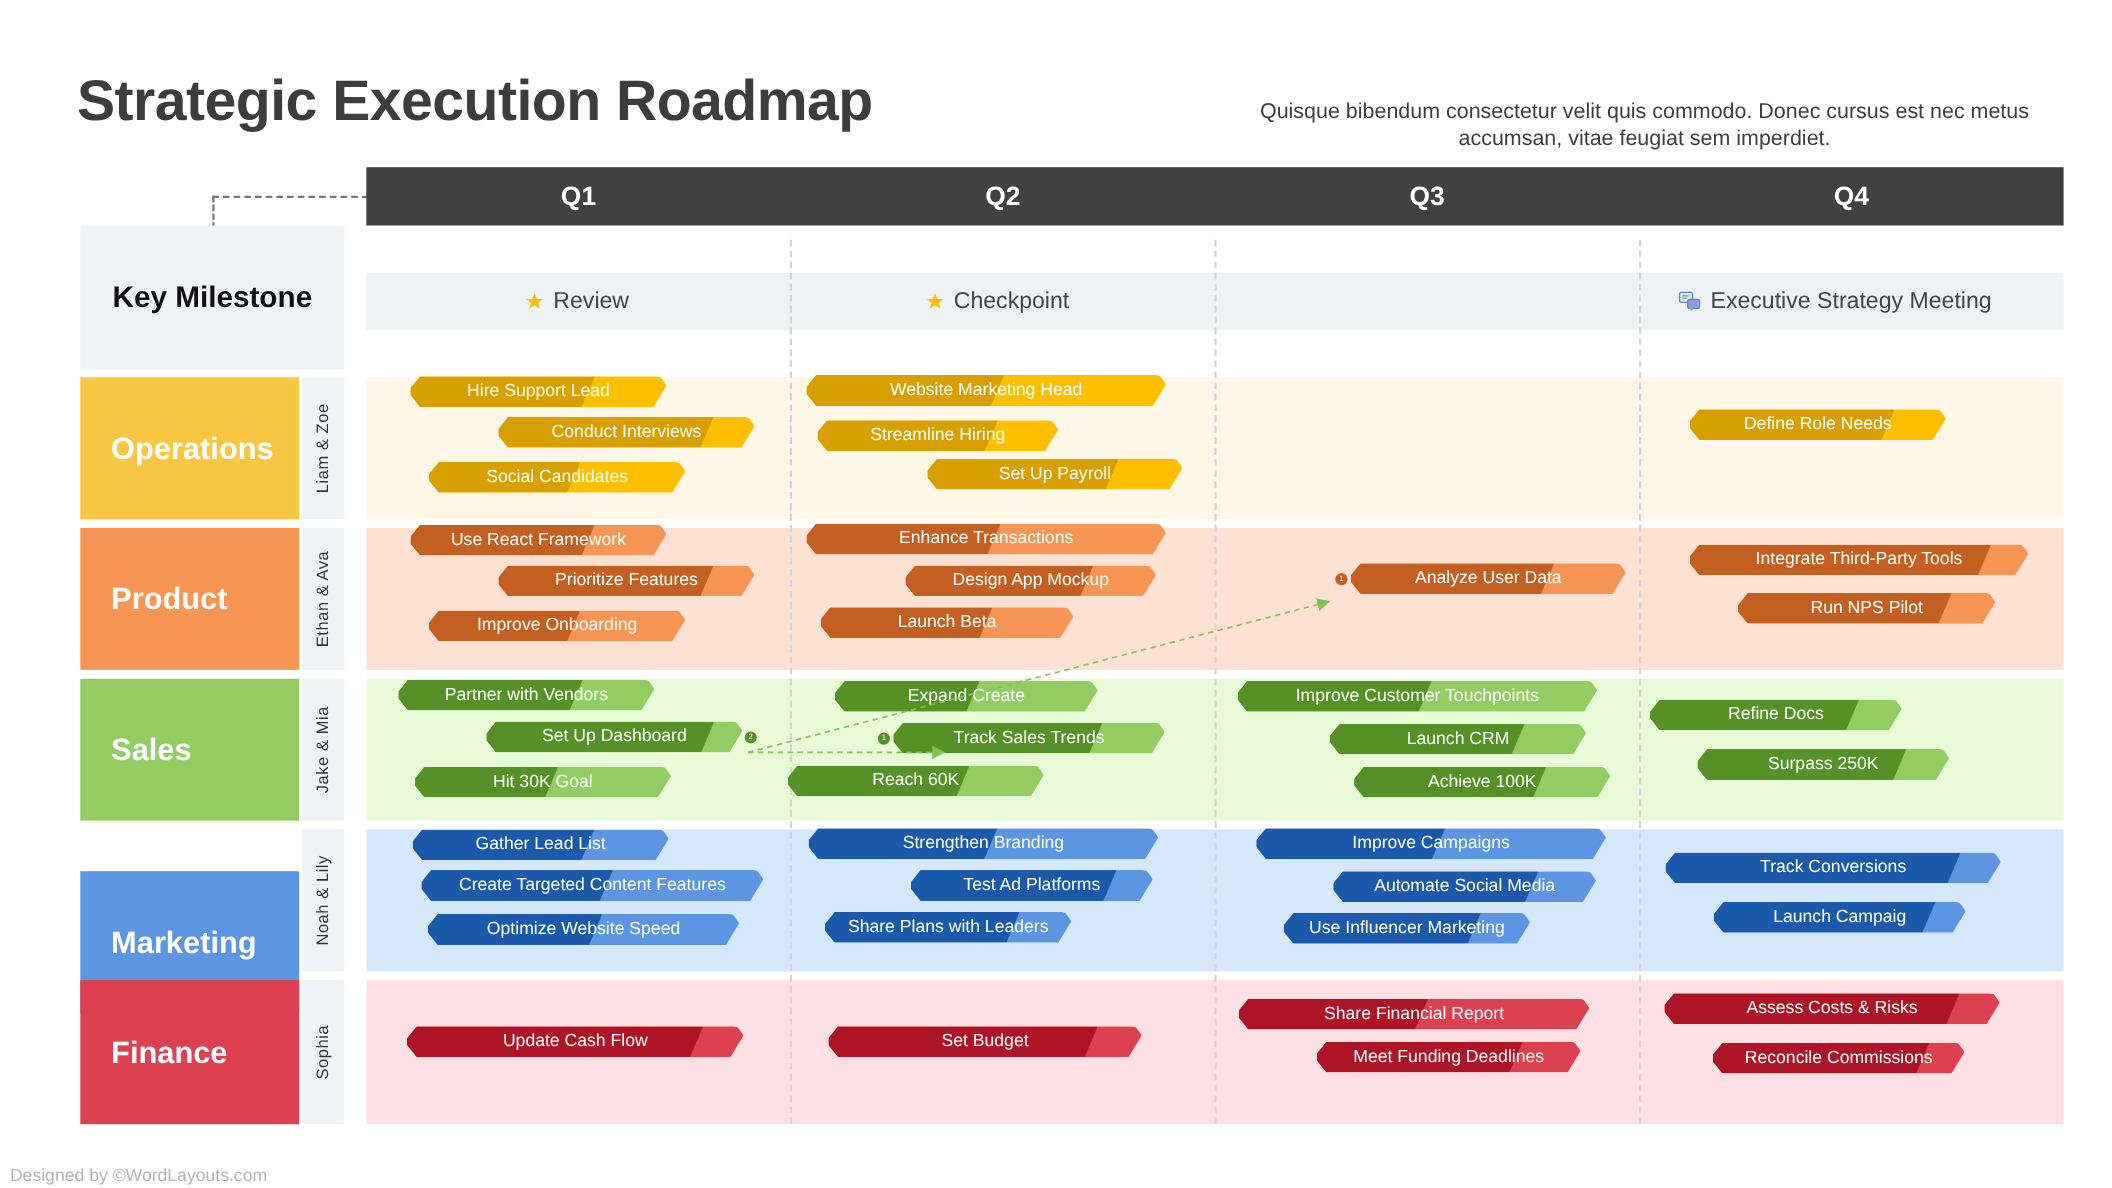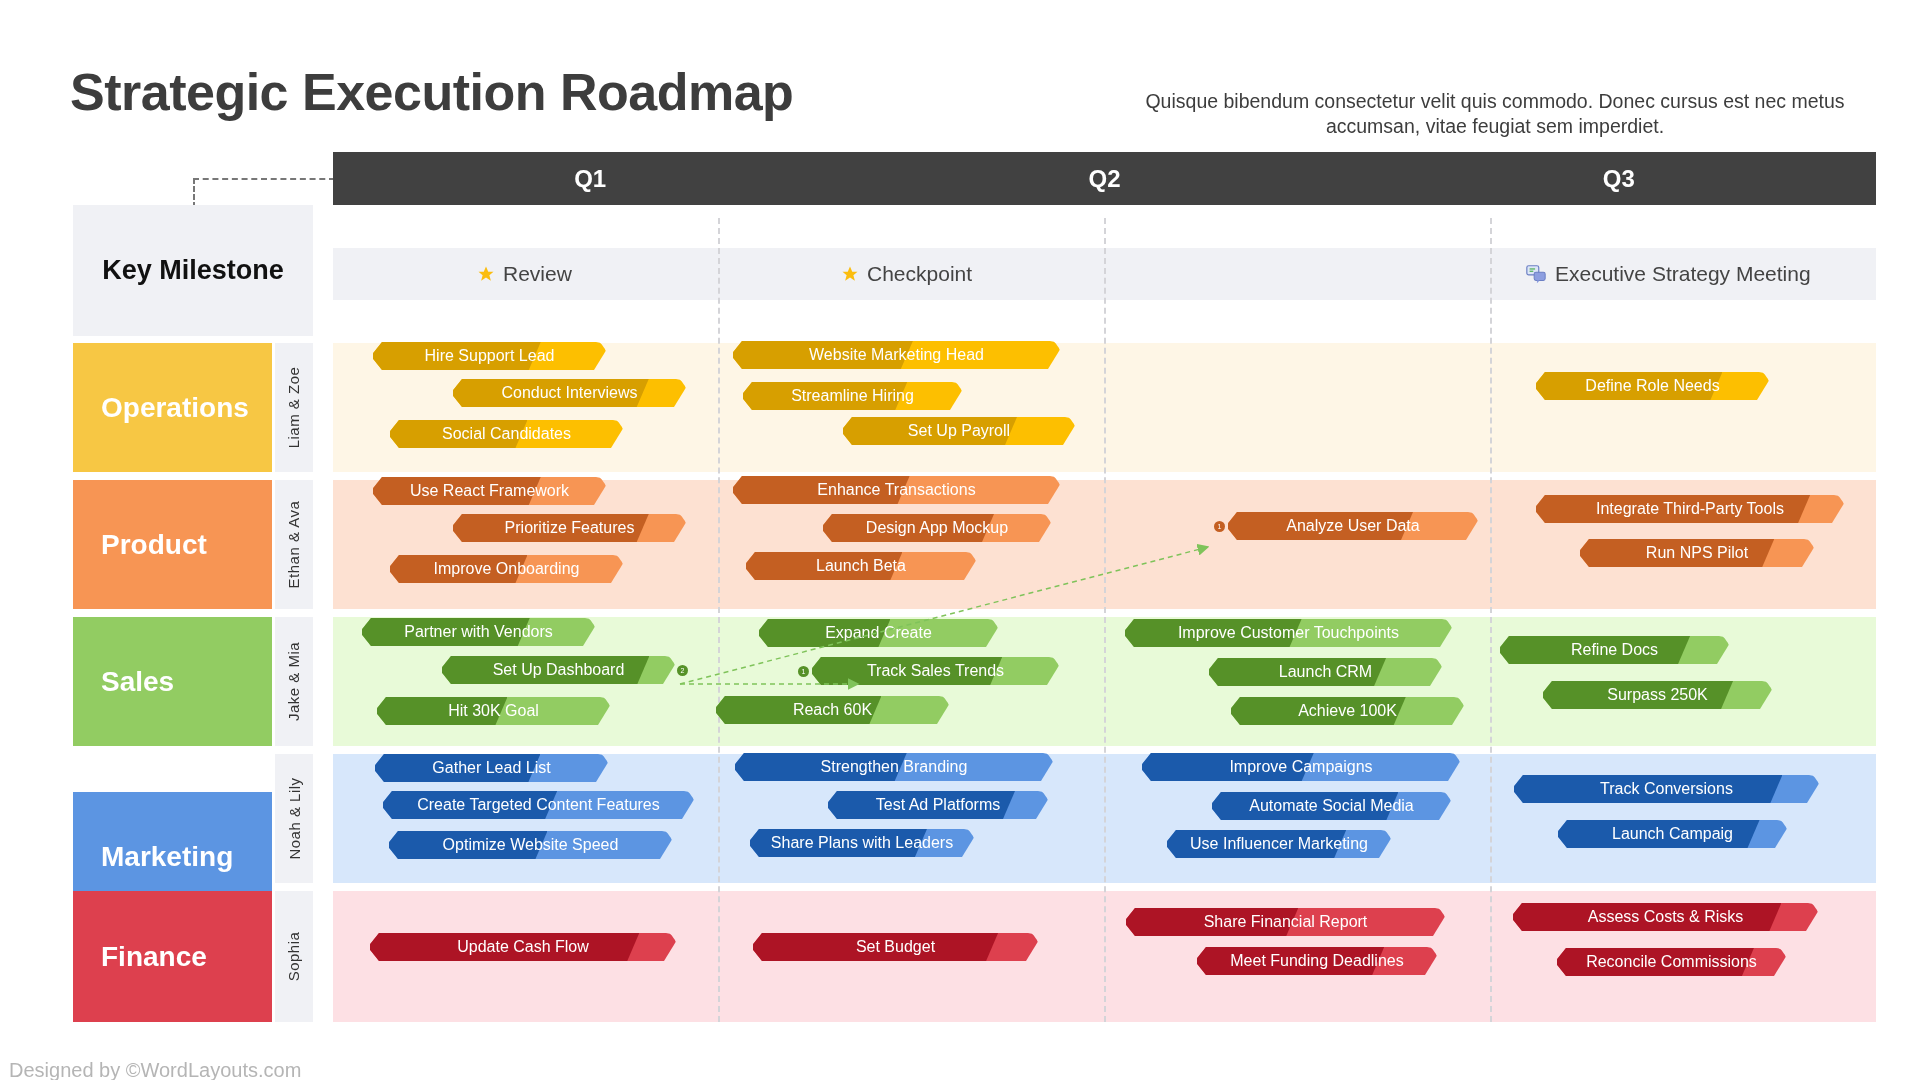--- a/index.html
+++ b/index.html
@@ -15,35 +15,36 @@
   .vline{position:absolute;width:0;border-left:2px dashed #d4d4d8;}
   .row-label{position:absolute;left:73px;width:199px;display:flex;align-items:center;color:#fff;font-size:28px;font-weight:bold;padding-left:28px;box-sizing:border-box;}
   .row-owner{position:absolute;left:275px;width:38px;background:#f0f1f5;display:flex;align-items:center;justify-content:center;}
   .row-owner span{transform:rotate(-90deg);white-space:nowrap;font-size:15px;color:#333;letter-spacing:0.5px;}
   .row-band{position:absolute;left:333px;width:1543px;}
   .bar{position:absolute;height:28px;display:flex;align-items:center;justify-content:center;color:#fff;font-size:16px;white-space:nowrap;clip-path:polygon(10px 0,calc(100% - 0px) 0,100% 0,calc(100% - 0px) 0,100% 18%,calc(100% - 12px) 100%,0 100%,0 60%);border-radius:7px 10px 10px 7px;}
   .bar{clip-path:polygon(9px 0,calc(100% - 6px) 0,100% 30%,calc(100% - 12px) 100%,9px 100%,0 60%,0 40%);}
   .bar .lbl{position:relative;z-index:2;}
   .bar .prog{position:absolute;left:0;top:0;bottom:0;clip-path:polygon(0 0,100% 0,calc(100% - 12px) 100%,0 100%);}
   .dep-badge{position:absolute;width:11px;height:11px;border-radius:50%;font-size:7px;color:#fff;display:flex;align-items:center;justify-content:center;}
-  .footer{position:absolute;left:9px;top:1070px;font-size:20px;color:#b5b5b5;transform:translateY(-50%);}
+  .footer{position:absolute;left:9px;top:1070px;font-size:16px;color:#b5b5b5;transform:translateY(-50%);}
   svg.deps{position:absolute;left:0;top:0;pointer-events:none;}
 </style>
 </head>
 <body>
 
 <div class="title">Strategic Execution Roadmap</div>
 <div class="subtitle">Quisque bibendum consectetur velit quis commodo. Donec cursus est nec metus accumsan, vitae feugiat sem imperdiet.</div>
 
 <div class="dash-conn"></div>
 
 <div class="header-bar">
   <div class="qcell">Q1</div>
   <div class="qcell">Q2</div>
   <div class="qcell">Q3</div>
+  <div class="qcell">Q4</div>
 </div>
 
 <div class="km-box">Key Milestone</div>
 <div class="ms-band"></div>
 
 <div class="ms-item" style="left:477px;">
   <svg width="18" height="18" viewBox="0 0 24 24">
       <path d="M12 2l3 7h7l-5.5 4.5 2 7.5-6.5-4.5-6.5 4.5 2-7.5L2 9h7z" fill="#fbbd0f"></path>
     </svg>
   <span>Review</span>

